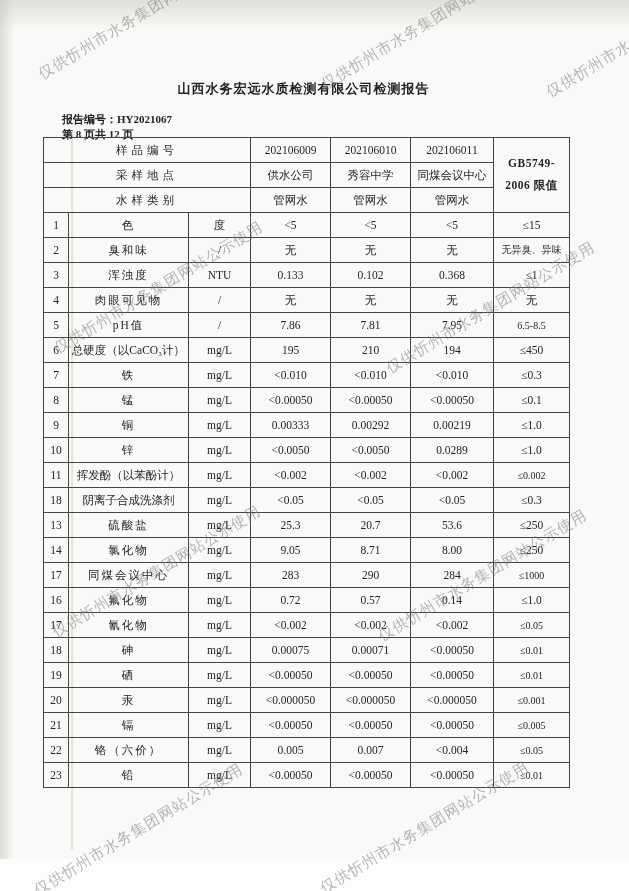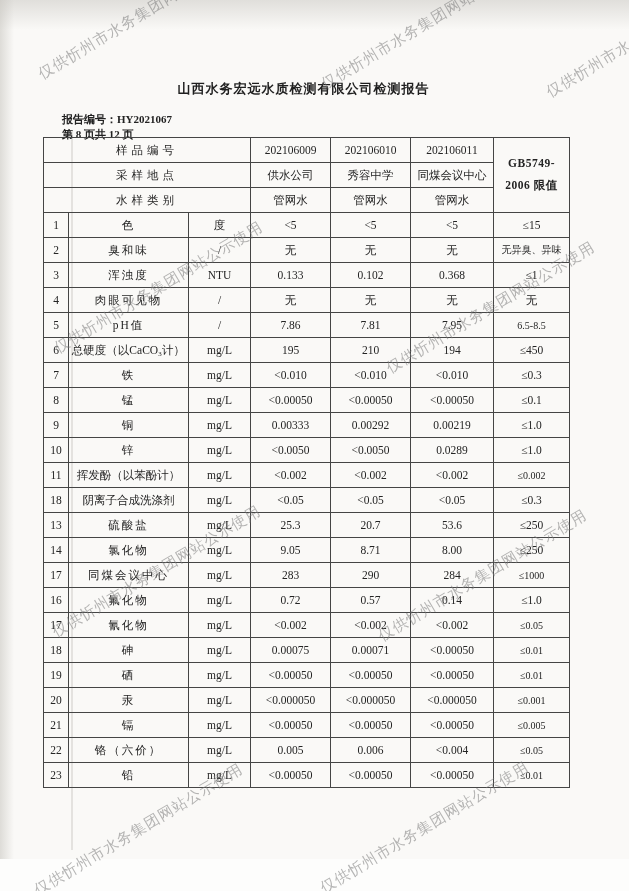--- a/index.html
+++ b/index.html
@@ -309,21 +309,21 @@
       <td class="c-val">&lt;0.00050</td>
       <td class="c-val">&lt;0.00050</td>
       <td class="c-val">&lt;0.00050</td>
       <td class="c-limit small">≤0.005</td>
     </tr>
         <tr>
       <td class="c-no">22</td>
       <td class="c-param">铬（六价）</td>
       <td class="c-unit">mg/L</td>
       <td class="c-val">0.005</td>
-      <td class="c-val">0.006</td>
+      <td class="c-val">0.007</td>
       <td class="c-val">&lt;0.004</td>
       <td class="c-limit small">≤0.05</td>
     </tr>
         <tr>
       <td class="c-no">23</td>
       <td class="c-param">铅</td>
       <td class="c-unit">mg/L</td>
       <td class="c-val">&lt;0.00050</td>
       <td class="c-val">&lt;0.00050</td>
       <td class="c-val">&lt;0.00050</td>

